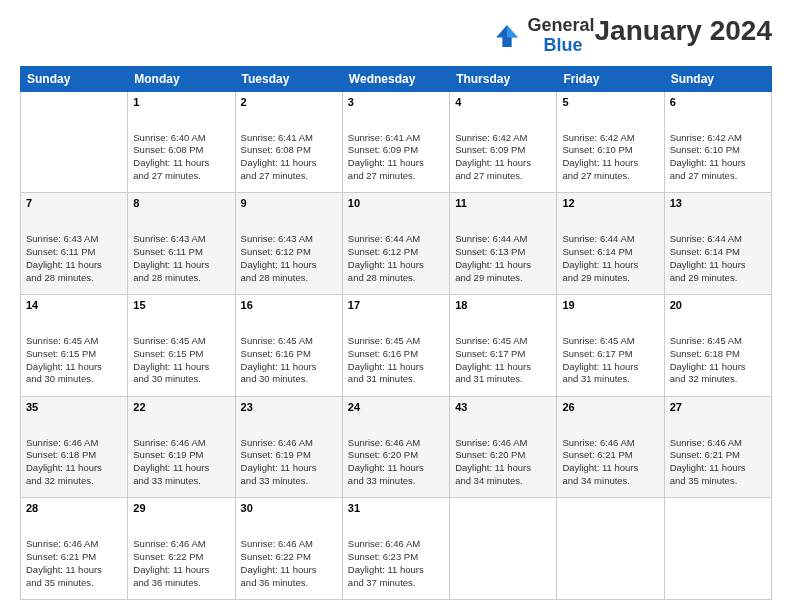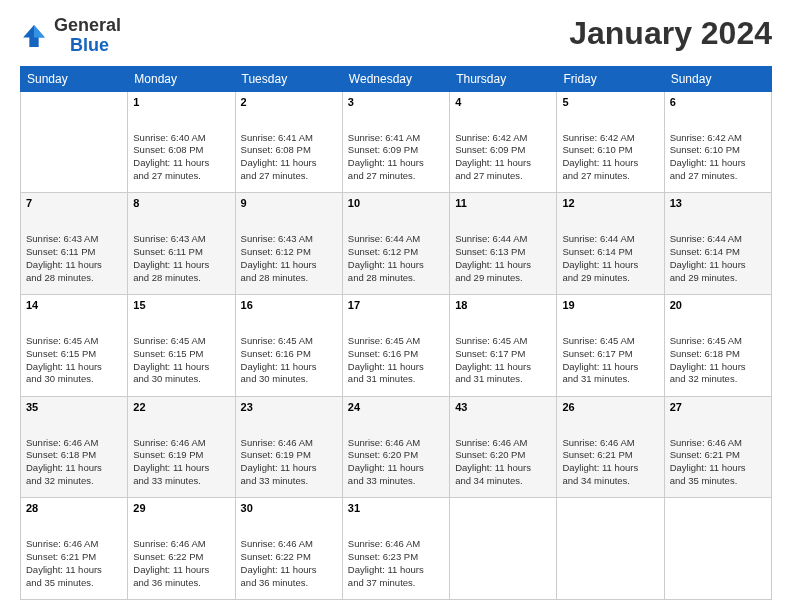--- a/index.html
+++ b/index.html
@@ -12,21 +12,21 @@
     }
     .page {
       width: 792px;
       height: 612px;
       padding: 16px 20px 12px 20px;
       display: flex;
       flex-direction: column;
     }
     .header {
       display: flex;
-      justify-content: space-between;
+      justify-content: flex-end;
       align-items: flex-start;
       margin-bottom: 10px;
     }
     .logo {
       display: flex;
       align-items: center;
       gap: 6px;
     }
     .logo-text {
       font-size: 18px;
@@ -36,42 +36,42 @@
     .logo-text .general { color: #333; }
     .logo-text .blue { color: #1565c0; margin-left: 16px; }
     .logo-icon {
       width: 28px;
       height: 28px;
     }
     .title-block {
       text-align: right;
     }
     .month-title {
-      font-size: 32px;
+      font-size: 28px;
       font-weight: bold;
       color: #333;
       line-height: 1.1;
     }
     .location {
       font-size: 13px;
       color: #555;
     }
     .calendar-table {
       width: 100%;
       border-collapse: collapse;
       flex: 1;
       font-size: 10.5px;
     }
     .calendar-table th {
       background-color: #1565c0;
       color: #fff;
       text-align: left;
       padding: 5px 6px;
       font-size: 12px;
-      font-weight: normal;
+      font-weight: bold;
       border: 1px solid #1565c0;
     }
     .calendar-table td {
       border: 1px solid #ccc;
       vertical-align: top;
       padding: 4px 5px;
       width: calc(100% / 7);
       height: 80px;
       background: #fff;
     }

